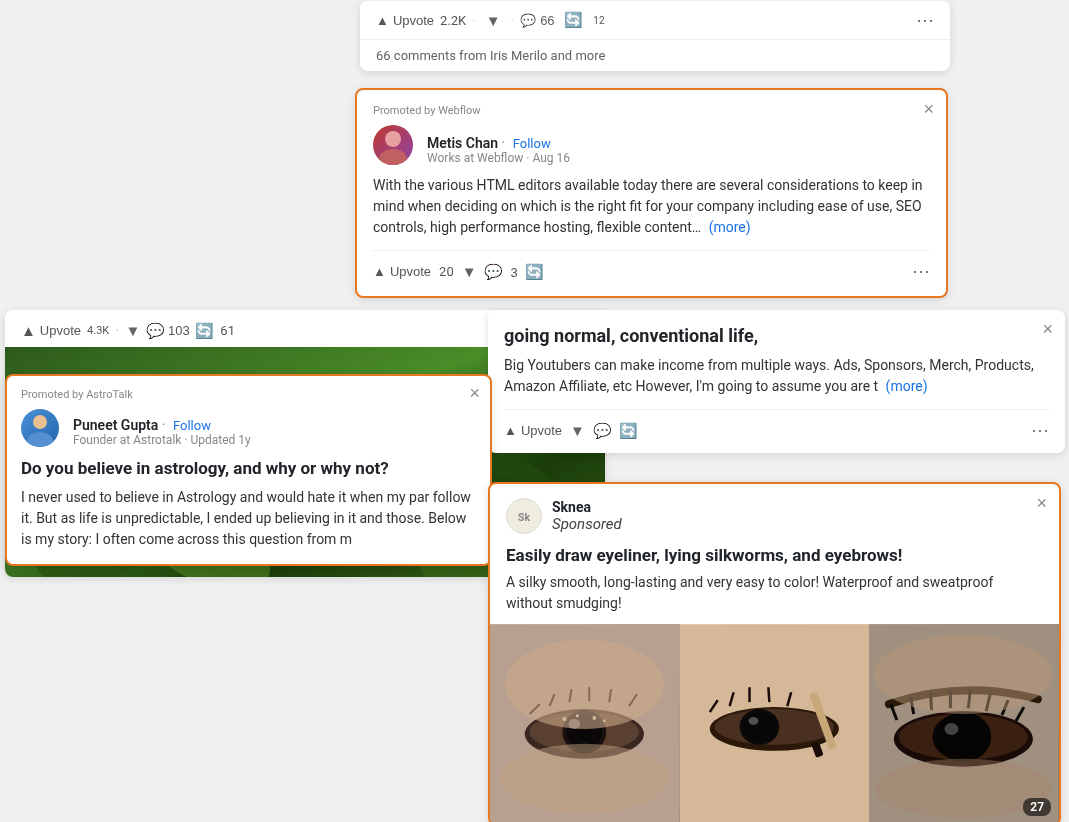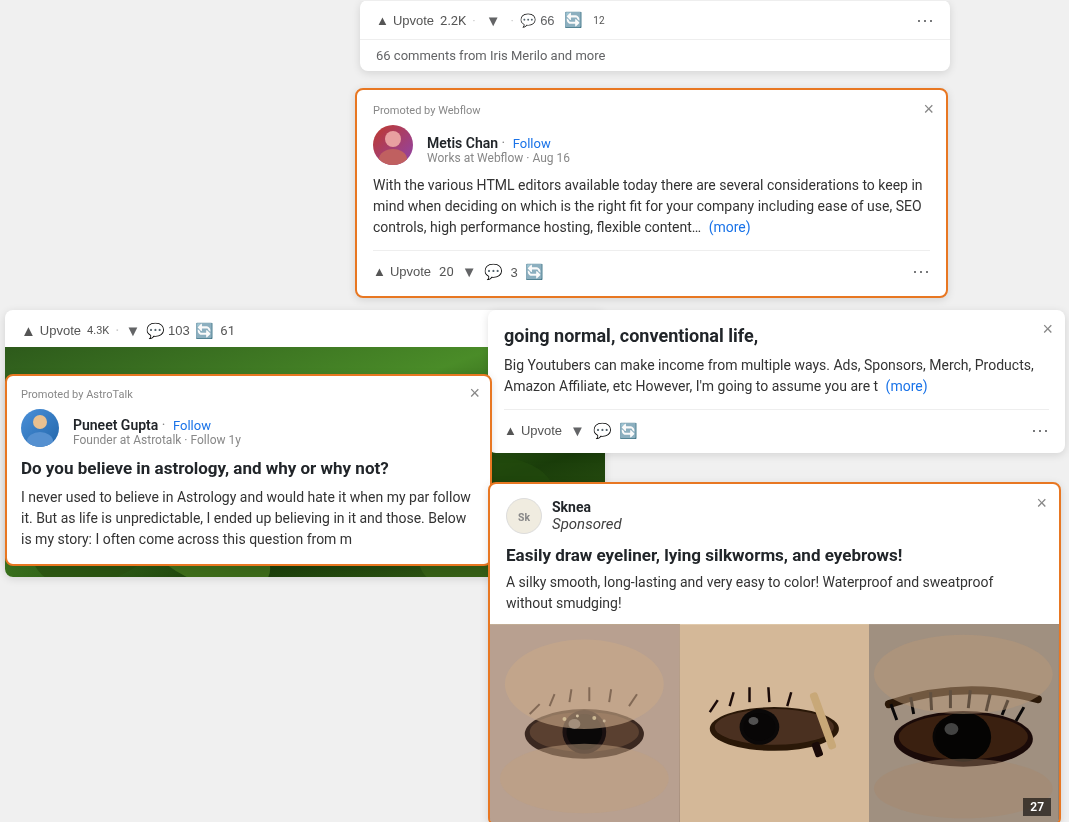--- a/index.html
+++ b/index.html
@@ -346,21 +346,21 @@
         <circle cx="19" cy="13" r="7" fill="#e8c090"></circle>
         <ellipse cx="19" cy="32" rx="13" ry="9" fill="#5590d0"></ellipse>
       </svg>
     </div>
     <div class="author-info">
       <div style="font-size:14px;color:#212529;">
         <span style="font-weight:600;">Puneet Gupta</span>
         <span style="color:#888;"> · </span>
         <a href="#" class="follow-link">Follow</a>
       </div>
-      <div class="author-meta">Founder at Astrotalk · Follow 1y</div>
+      <div class="author-meta">Founder at Astrotalk · Updated 1y</div>
     </div>
   </div>
   <div class="post-title">Do you believe in astrology, and why or why not?</div>
   <div class="post-body">I never used to believe in Astrology and would hate it when my par follow it. But as life is unpredictable, I ended up believing in it and those. Below is my story: I often come across this question from m</div>
 </div>
 
 <div class="card" id="card-sknea" style="top:482px; left:488px; width:573px; border:2px solid #e87722; border-radius:8px; background:#fff; position:absolute; z-index:10; overflow:hidden;">
   <div class="sknea-header" style="padding:14px 16px 10px; position:relative;">
     <button class="close-btn" style="position:absolute;top:10px;right:12px;background:none;border:none;cursor:pointer;color:#888;font-size:18px;">×</button>
     <div class="sknea-author-row" style="display:flex;align-items:center;gap:10px;margin-bottom:10px;">
@@ -446,18 +446,18 @@
         <line x1="82" y1="84" x2="82" y2="66" stroke="#0a0808" stroke-width="3"></line>
         <line x1="100" y1="84" x2="102" y2="66" stroke="#0a0808" stroke-width="3"></line>
         <line x1="118" y1="87" x2="122" y2="70" stroke="#0a0808" stroke-width="3"></line>
         <line x1="134" y1="91" x2="140" y2="76" stroke="#0a0808" stroke-width="3"></line>
         <line x1="148" y1="97" x2="156" y2="83" stroke="#0a0808" stroke-width="3"></line>
 
         <ellipse cx="95" cy="50" rx="90" ry="40" fill="#b89878" opacity="0.5"></ellipse>
         <ellipse cx="95" cy="165" rx="90" ry="30" fill="#a88868" opacity="0.4"></ellipse>
       </svg>
 
-      <div class="img-count-badge" style="position:absolute;bottom:8px;right:8px;background:rgba(0,0,0,0.6);color:#fff;font-size:12px;font-weight:600;padding:2px 7px;border-radius:0;">
+      <div class="img-count-badge" style="position:absolute;bottom:8px;right:8px;background:rgba(0,0,0,0.6);color:#fff;font-size:12px;font-weight:600;padding:2px 7px;border-radius:8px;">
         <span>27</span>
       </div>
     </div>
   </div>
 </div>
 
 </body></html>

